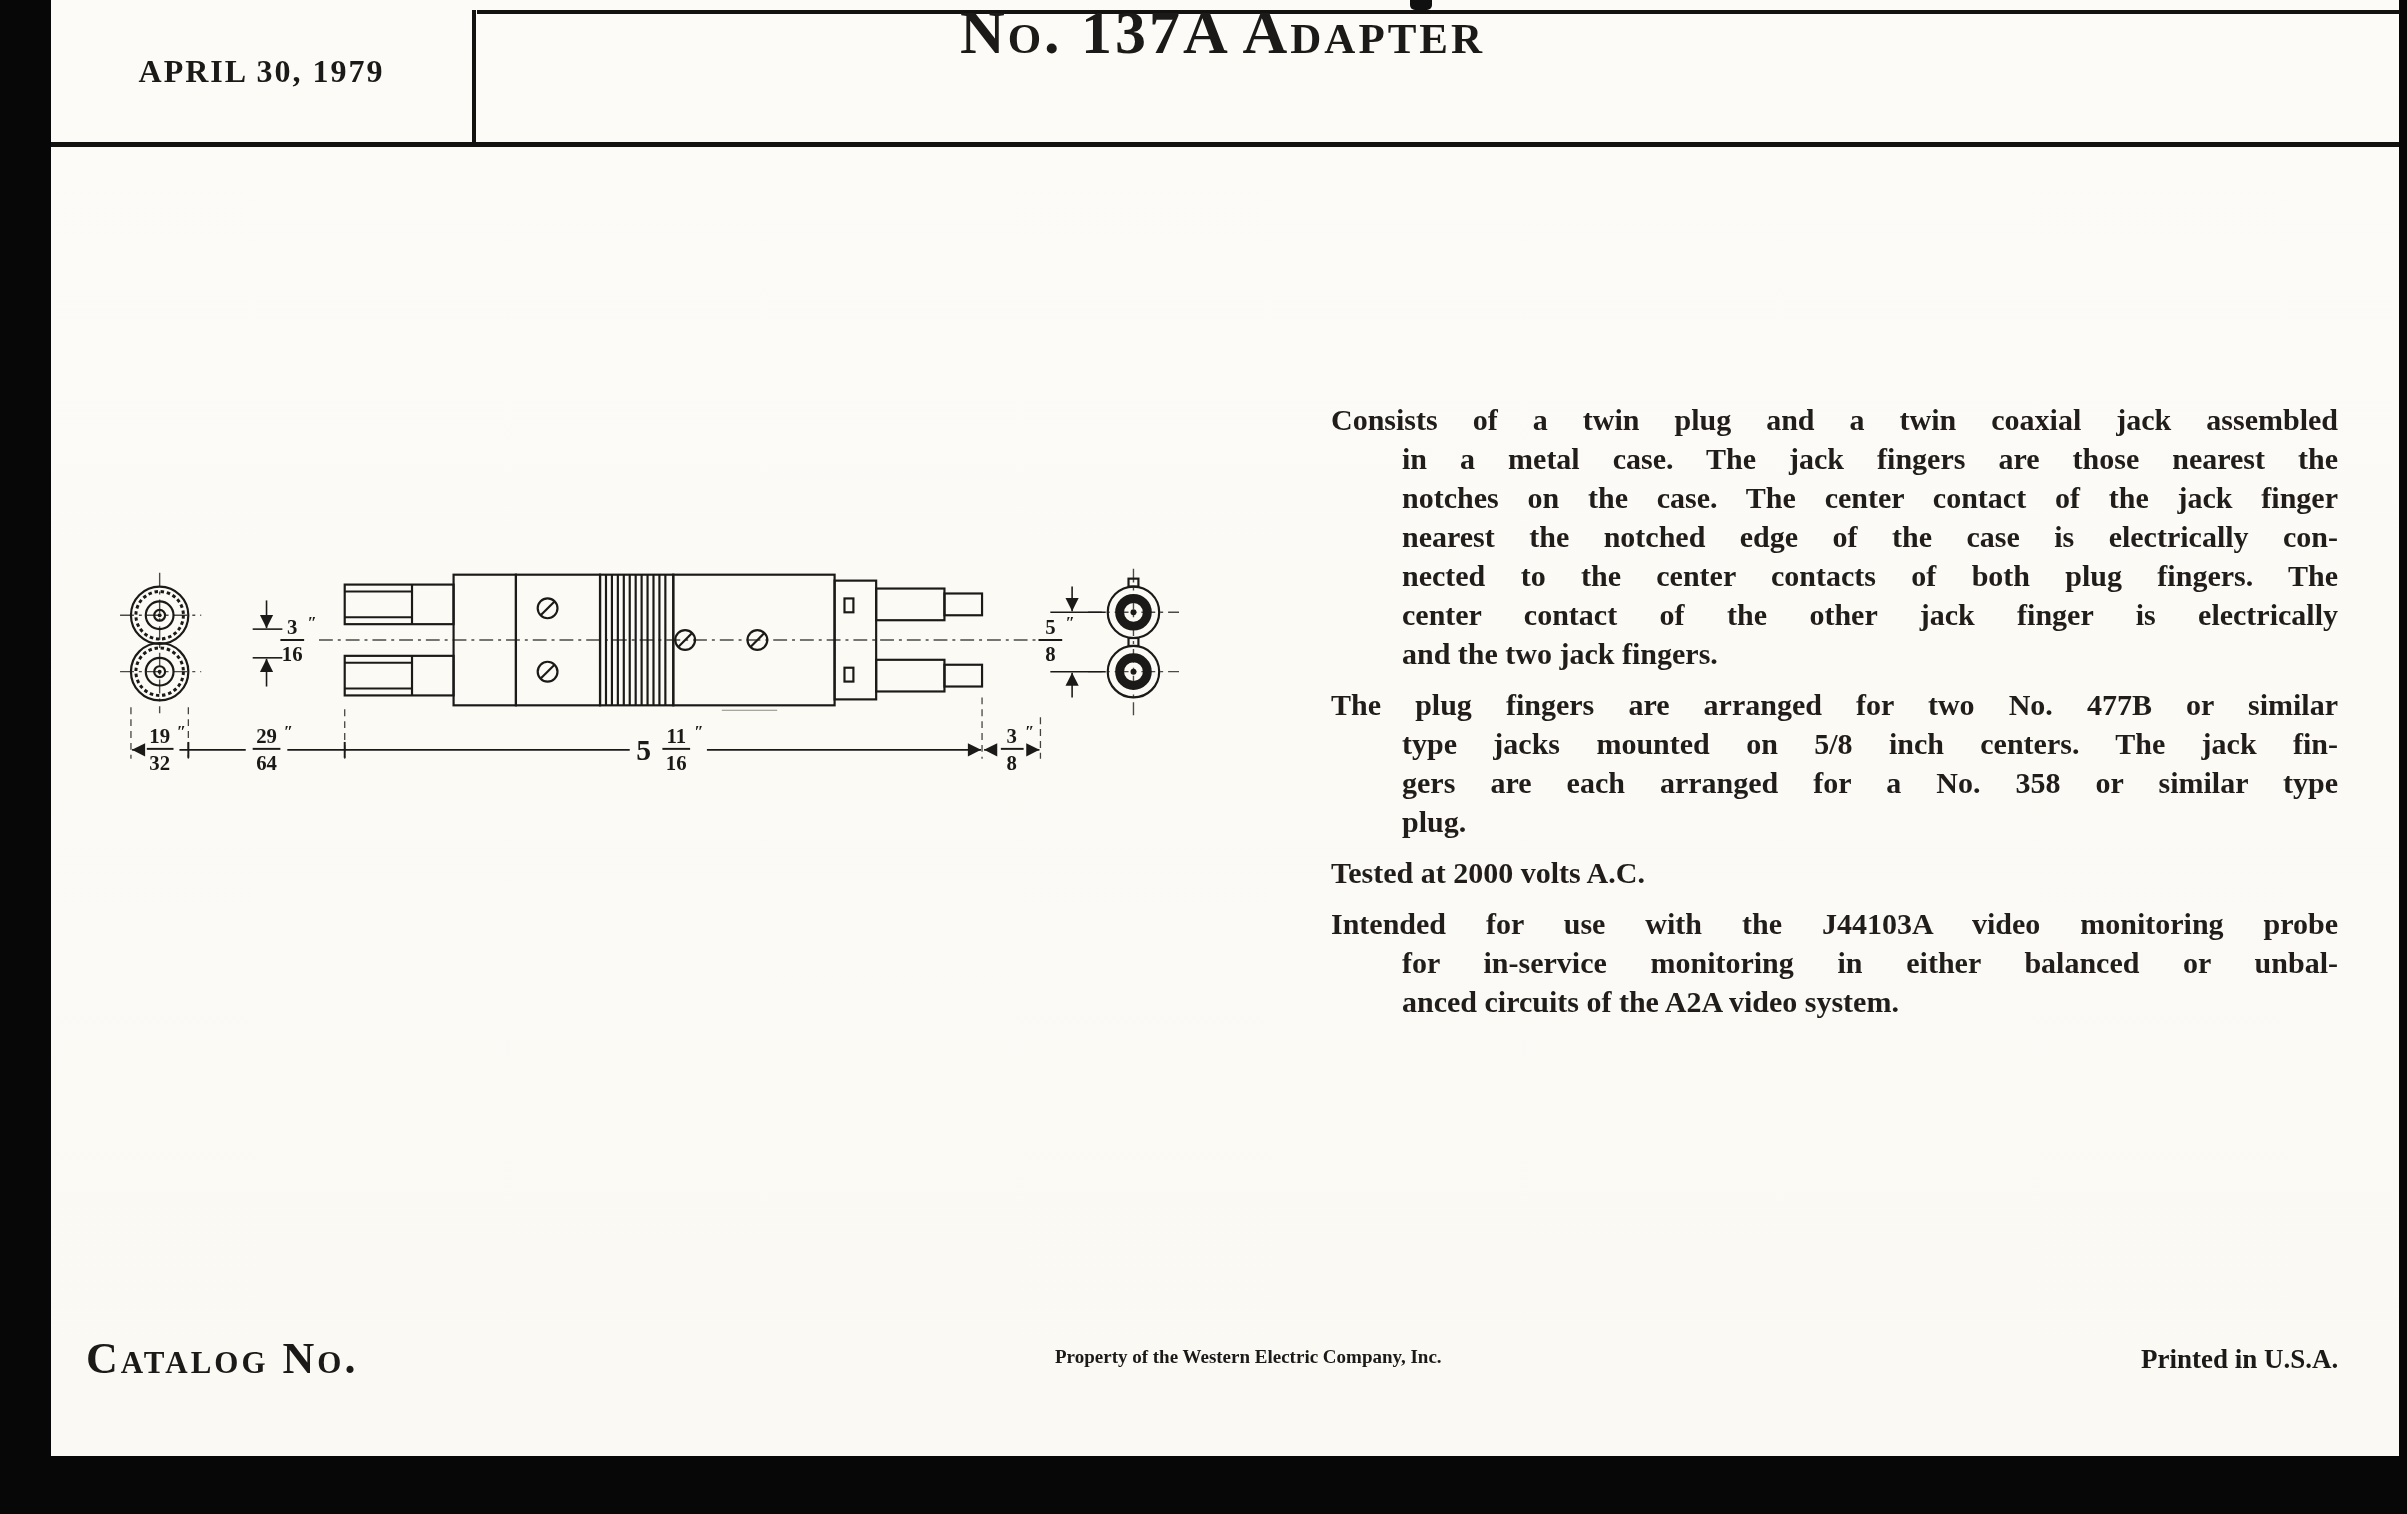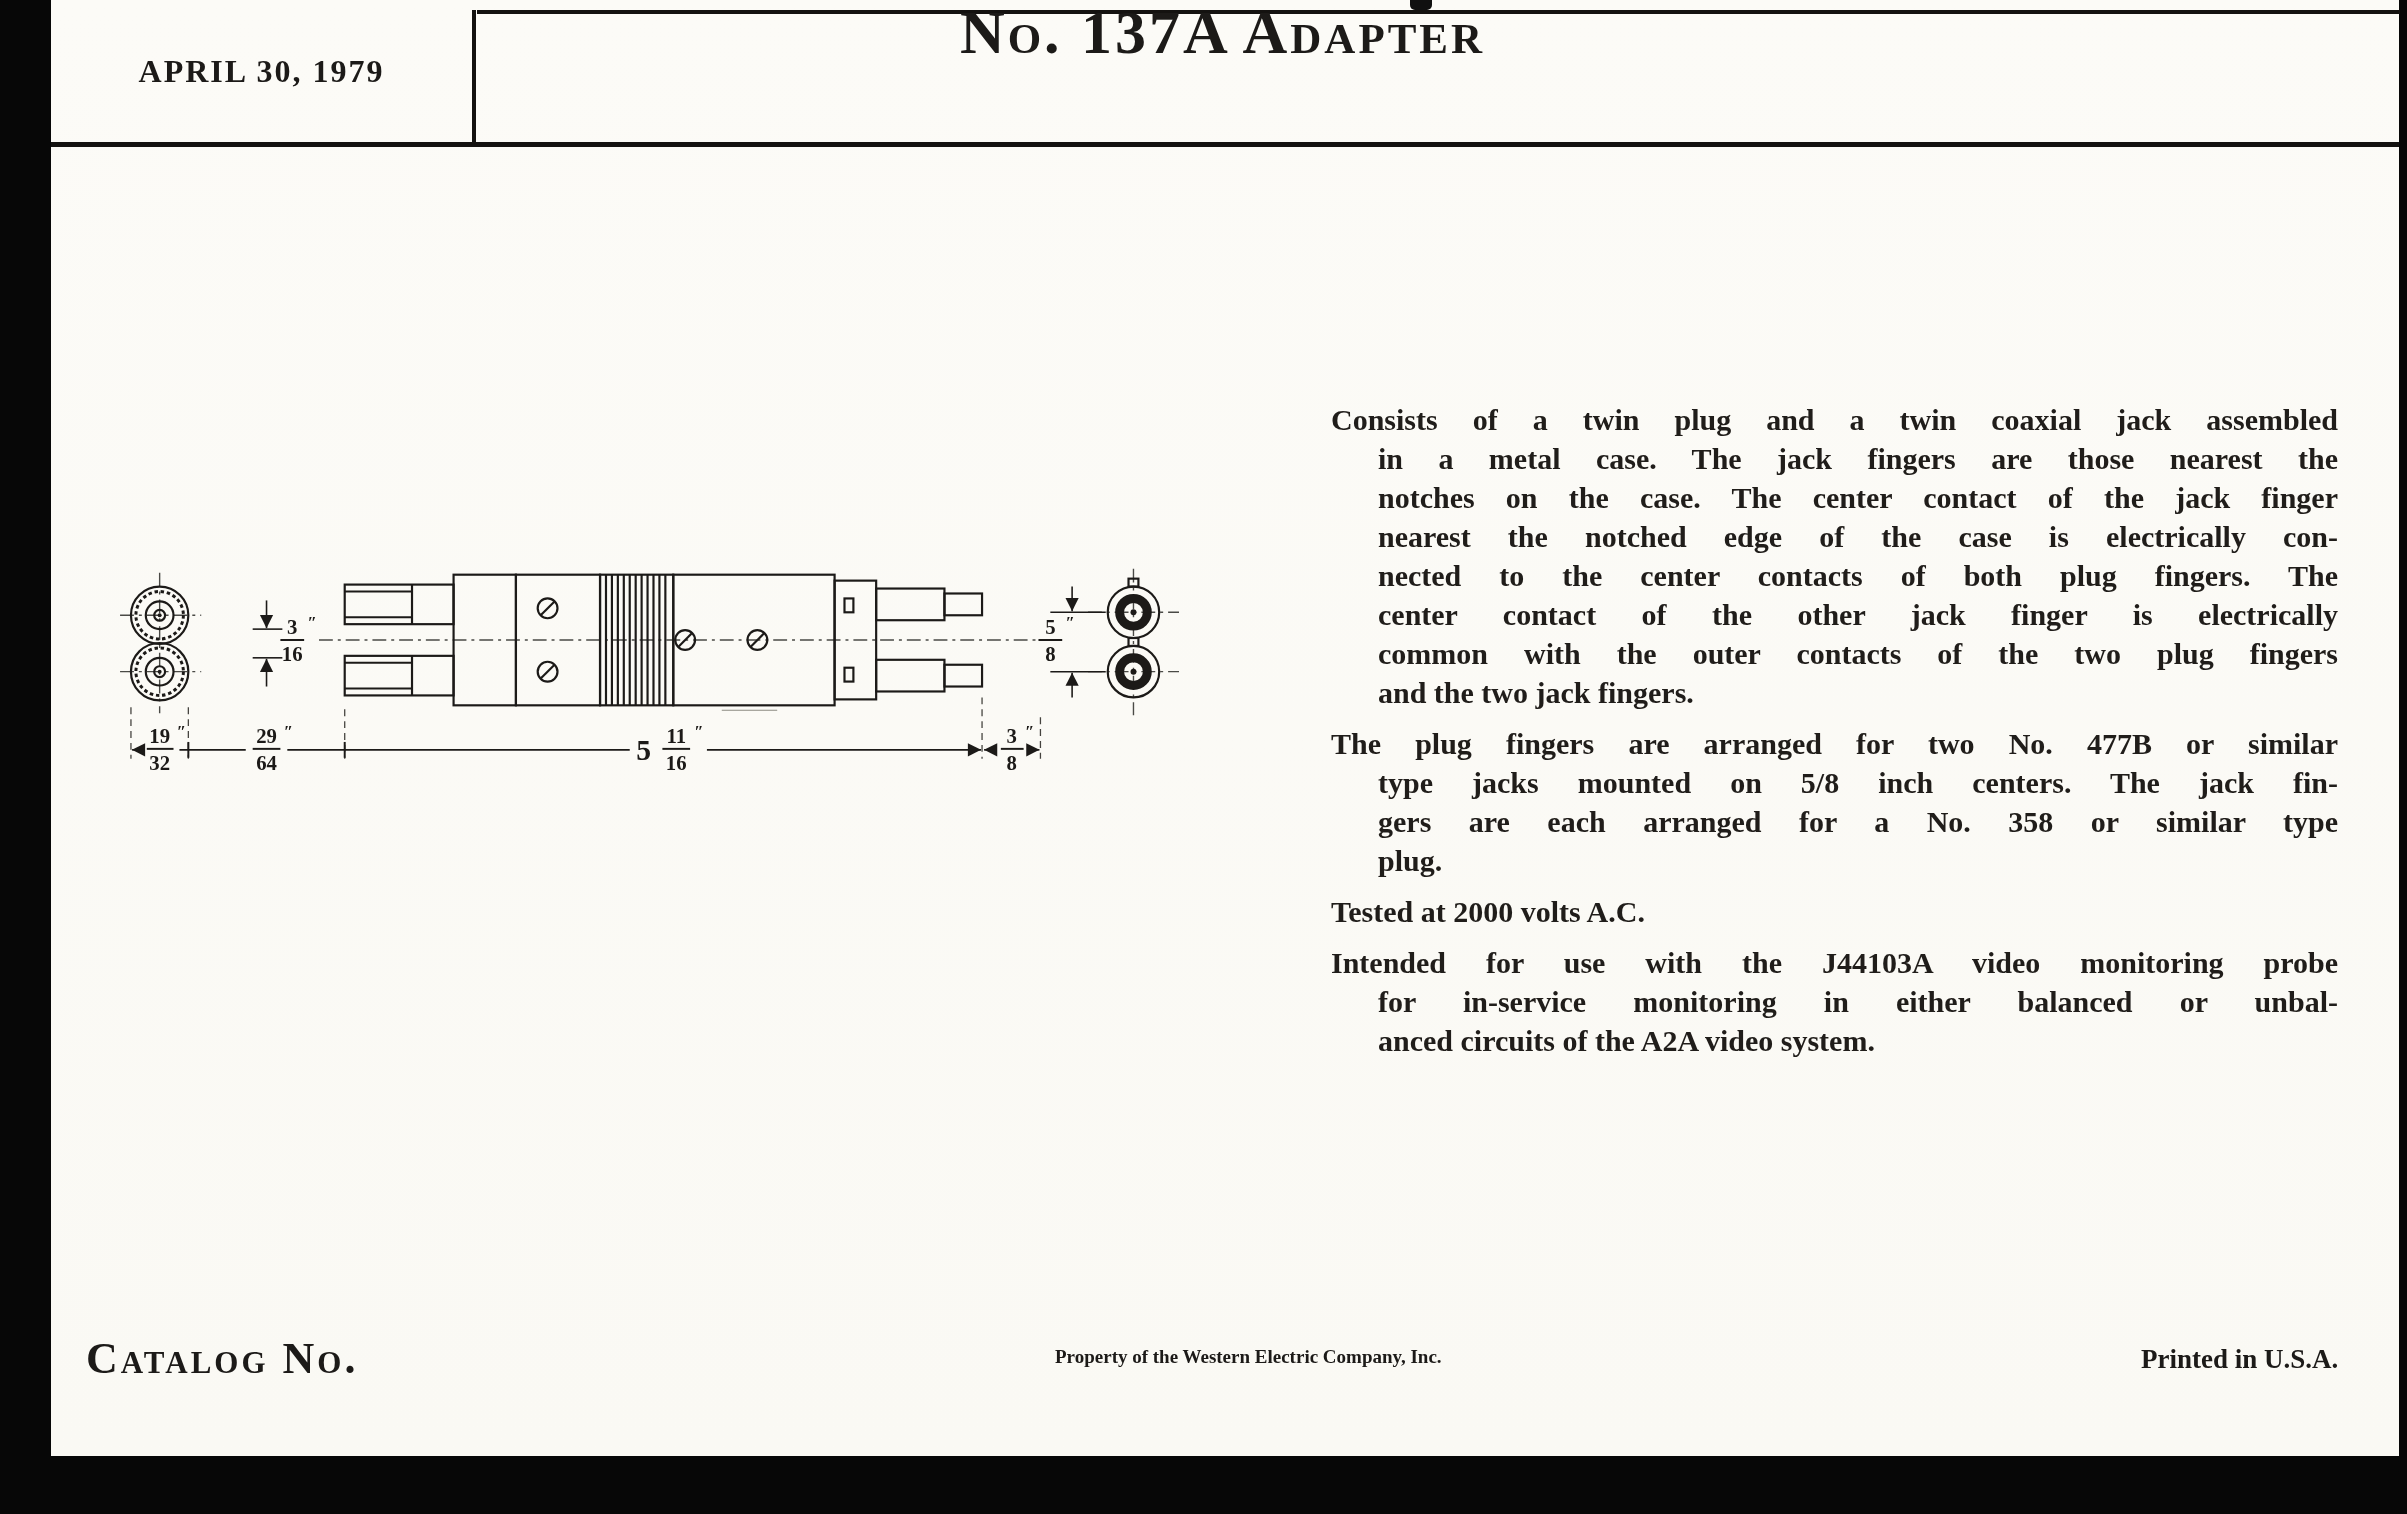--- a/index.html
+++ b/index.html
@@ -24,21 +24,21 @@
   }
   .title-cell { position:absolute; left:425px; top:0; width:1493px; height:142px; text-align:center; }
   .title    { font-size:62px; line-height:65px; font-weight:700; font-variant:small-caps; letter-spacing:3px; }
   .subtitle { margin-top:14px; font-size:31px; font-weight:700; letter-spacing:0.5px; }
   .org   { position:absolute; left:1918px; top:0; width:431px; text-align:center; font-weight:700; }
   .org-1 { margin-top:28px; font-size:26px; letter-spacing:1px; }
   .org-2 { margin-top:2px;  font-size:29px; letter-spacing:1px; }
   
   .description { position:absolute; left:1280px; top:400px; width:1007px; font-size:30px; line-height:39px; font-weight:700; color:#201d1a; }
   .description .line { min-height:39px; }
-  .cont { margin-left:47px; }
+  .cont { margin-left:71px; }
   .just { text-align:justify; text-align-last:justify; }
   .para + .para { margin-top:12px; }
   
   .catalog  { position:absolute; left:35px;   top:1333px; font-size:44px; font-weight:700; font-variant:small-caps; letter-spacing:3px; }
   .property { position:absolute; left:1004px; top:1346px; font-size:19px; font-weight:700;text-align:right; }
   .printed  { position:absolute; left:2090px; top:1344px; font-size:27px; font-weight:700; }
   
   .drawing { position:absolute; left:65px; top:545px; width:1168px; height:287px; }
   .cl line    { stroke:#4a4a46; stroke-width:1.4; stroke-dasharray:14 5 3 5; fill:none; }
   .shape *    { stroke:#1c1a18; stroke-width:2.2; fill:none; }
@@ -225,21 +225,20 @@
   </svg>
 
   <section class="description">
     <div class="para">
       <div class="line just">Consists of a twin plug and a twin coaxial jack assembled</div>
       <div class="line cont just">in a metal case. The jack fingers are those nearest the</div>
       <div class="line cont just">notches on the case. The center contact of the jack finger</div>
       <div class="line cont just">nearest the notched edge of the case is electrically con-</div>
       <div class="line cont just">nected to the center contacts of both plug fingers. The</div>
       <div class="line cont just">center contact of the other jack finger is electrically</div>
-      <div class="line cont just">common with the outer contacts of the two plug fingers</div>
       <div class="line cont">and the two jack fingers.</div>
     </div>
     <div class="para">
       <div class="line just">The plug fingers are arranged for two No. 477B or similar</div>
       <div class="line cont just">type jacks mounted on 5/8 inch centers. The jack fin-</div>
       <div class="line cont just">gers are each arranged for a No. 358 or similar type</div>
       <div class="line cont">plug.</div>
     </div>
     <div class="para">
       <div class="line">Tested at 2000 volts A.C.</div>

